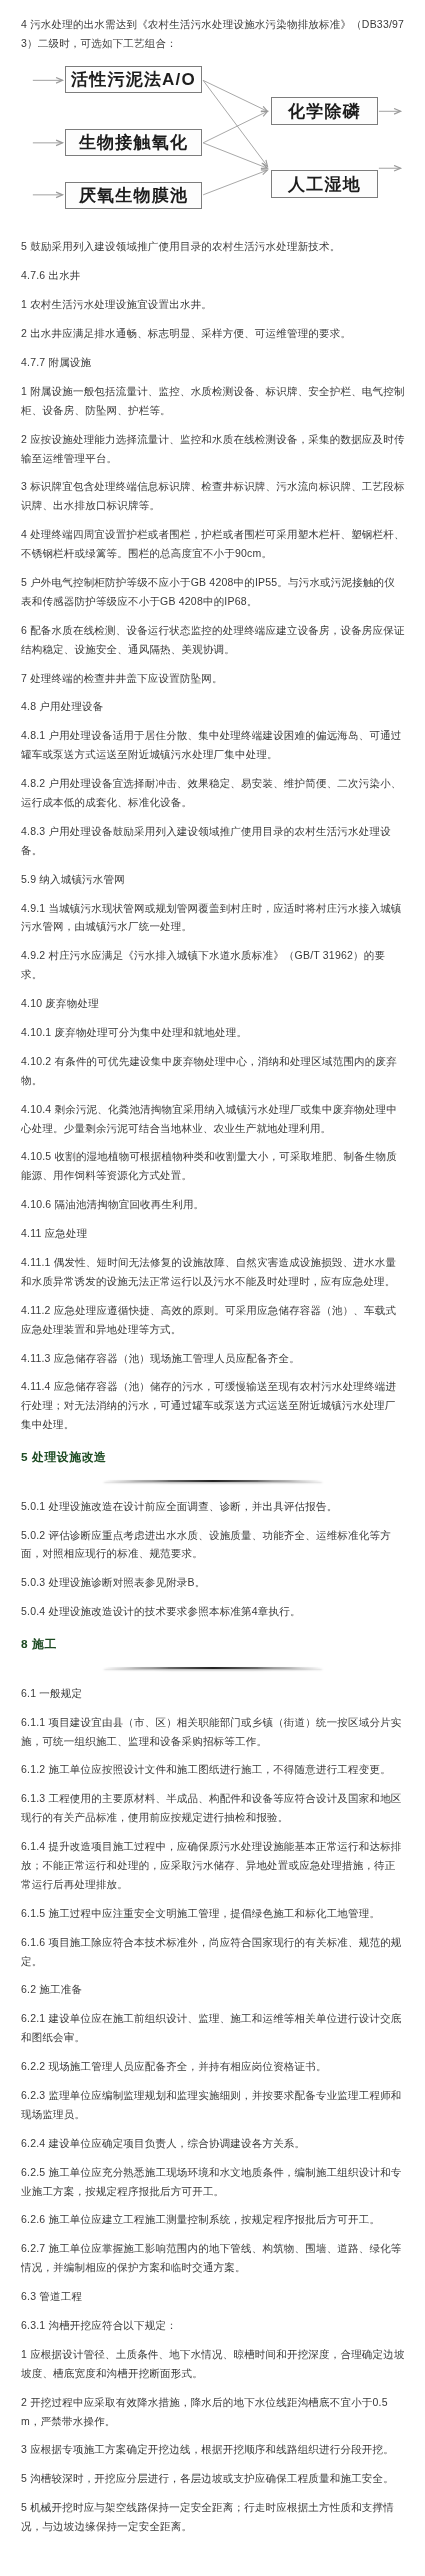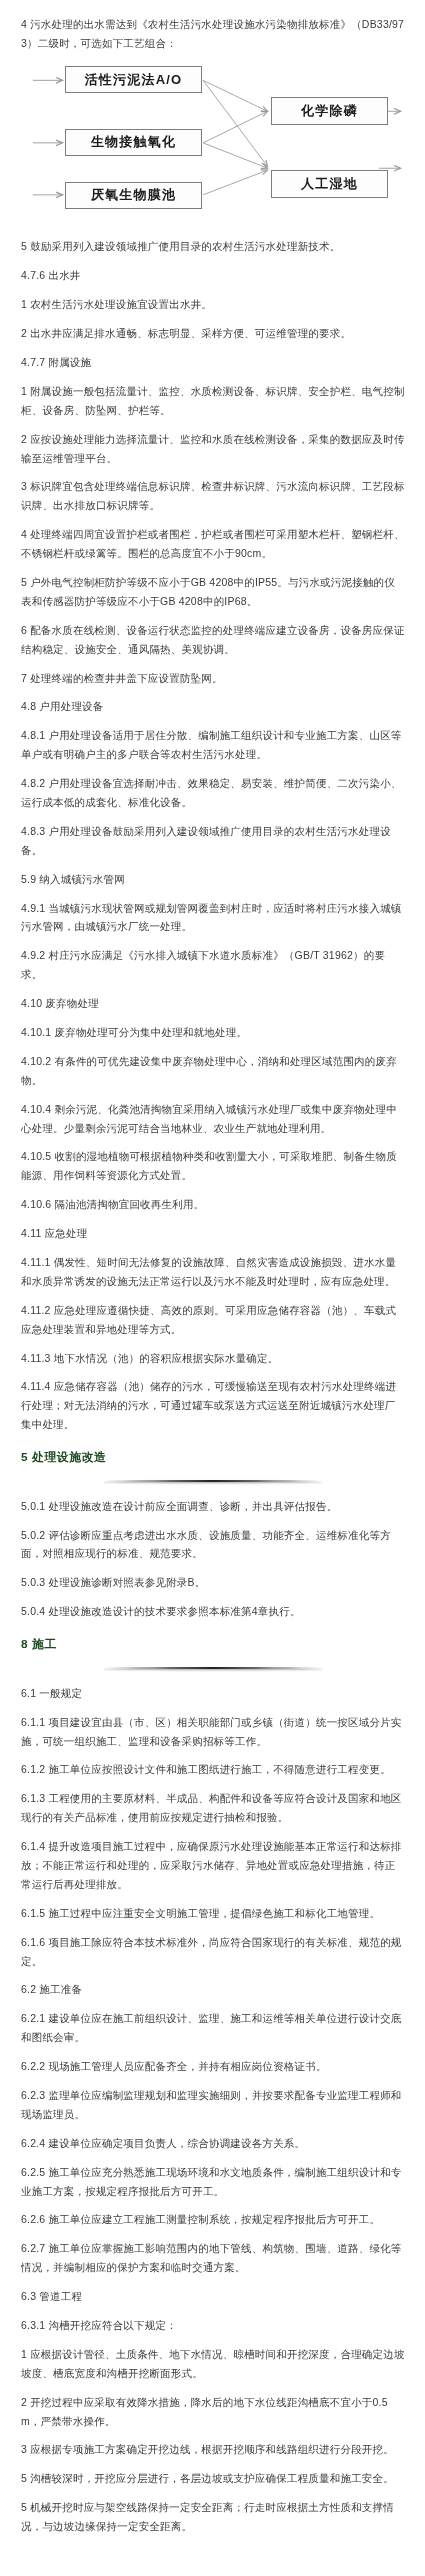--- a/index.html
+++ b/index.html
@@ -59,25 +59,25 @@
     position: absolute;
     box-sizing: border-box;
     border: 1.2px solid #7d7d7d;
     background: #fdfdfd;
     display: flex;
     align-items: center;
     justify-content: center;
     font-weight: bold;
     color: #1c1c1c;
     letter-spacing: 1.2px;
-    font-size: 13px;
+    font-size: 17px;
     white-space: nowrap;
   }
   .fbox.left  { left: 44px;  width: 137px; height: 27px; }
-  .fbox.right { left: 250px; width: 117px; height: 28.5px; }
+  .fbox.right { left: 250px; width: 107px; height: 28.5px; }
   #fbox-0 { top: 3.7px;   }
   #fbox-1 { top: 66px; }
   #fbox-2 { top: 119px; }
   #fbox-3 { top: 34px;  }
   #fbox-4 { top: 91px; margin-top: 16px; }
 </style>
 </head>
 <body>
 
 <main class="doc" id="doc-body">
@@ -115,36 +115,36 @@
     <p class="para">2 出水井应满足排水通畅、标志明显、采样方便、可运维管理的要求。</p>
     <p class="para subheading">4.7.7 附属设施</p>
     <p class="para">1 附属设施一般包括流量计、监控、水质检测设备、标识牌、安全护栏、电气控制柜、设备房、防坠网、护栏等。</p>
     <p class="para">2 应按设施处理能力选择流量计、监控和水质在线检测设备，采集的数据应及时传输至运维管理平台。</p>
     <p class="para">3 标识牌宜包含处理终端信息标识牌、检查井标识牌、污水流向标识牌、工艺段标识牌、出水排放口标识牌等。</p>
     <p class="para">4 处理终端四周宜设置护栏或者围栏，护栏或者围栏可采用塑木栏杆、塑钢栏杆、不锈钢栏杆或绿篱等。围栏的总高度宜不小于90cm。</p>
     <p class="para">5 户外电气控制柜防护等级不应小于GB 4208中的IP55。与污水或污泥接触的仪表和传感器防护等级应不小于GB 4208中的IP68。</p>
     <p class="para">6 配备水质在线检测、设备运行状态监控的处理终端应建立设备房，设备房应保证结构稳定、设施安全、通风隔热、美观协调。</p>
     <p class="para">7 处理终端的检查井井盖下应设置防坠网。</p>
     <p class="para subheading">4.8 户用处理设备</p>
-    <p class="para">4.8.1 户用处理设备适用于居住分散、编制施工组织设计和专业施工方案、山区等单户或有明确户主的多户联合等农村生活污水处理。</p>
+    <p class="para">4.8.1 户用处理设备适用于居住分散、集中处理终端建设困难的偏远海岛、可通过罐车或泵送方式运送至附近城镇污水处理厂集中处理。</p>
     <p class="para">4.8.2 户用处理设备宜选择耐冲击、效果稳定、易安装、维护简便、二次污染小、运行成本低的成套化、标准化设备。</p>
     <p class="para">4.8.3 户用处理设备鼓励采用列入建设领域推广使用目录的农村生活污水处理设备。</p>
     <p class="para subheading">5.9 纳入城镇污水管网</p>
     <p class="para">4.9.1 当城镇污水现状管网或规划管网覆盖到村庄时，应适时将村庄污水接入城镇污水管网，由城镇污水厂统一处理。</p>
     <p class="para">4.9.2 村庄污水应满足《污水排入城镇下水道水质标准》（GB/T 31962）的要求。</p>
     <p class="para subheading">4.10 废弃物处理</p>
     <p class="para">4.10.1 废弃物处理可分为集中处理和就地处理。</p>
     <p class="para">4.10.2 有条件的可优先建设集中废弃物处理中心，消纳和处理区域范围内的废弃物。</p>
     <p class="para">4.10.4 剩余污泥、化粪池清掏物宜采用纳入城镇污水处理厂或集中废弃物处理中心处理。少量剩余污泥可结合当地林业、农业生产就地处理利用。</p>
     <p class="para">4.10.5 收割的湿地植物可根据植物种类和收割量大小，可采取堆肥、制备生物质能源、用作饲料等资源化方式处置。</p>
     <p class="para">4.10.6 隔油池清掏物宜回收再生利用。</p>
     <p class="para subheading">4.11 应急处理</p>
     <p class="para">4.11.1 偶发性、短时间无法修复的设施故障、自然灾害造成设施损毁、进水水量和水质异常诱发的设施无法正常运行以及污水不能及时处理时，应有应急处理。</p>
     <p class="para">4.11.2 应急处理应遵循快捷、高效的原则。可采用应急储存容器（池）、车载式应急处理装置和异地处理等方式。</p>
-    <p class="para">4.11.3 地下水情况（池）的容积应根据实际水量确定。</p>
+    <p class="para">4.11.3 应急储存容器（池）现场施工管理人员应配备齐全。</p>
     <p class="para">4.11.4 应急储存容器（池）储存的污水，可缓慢输送至现有农村污水处理终端进行处理；对无法消纳的污水，可通过罐车或泵送方式运送至附近城镇污水处理厂集中处理。</p>
     <div class="section-block">
       <h2 class="section-header">5 处理设施改造</h2>
       <div class="section-divider"></div>
     </div>
     <p class="para">5.0.1 处理设施改造在设计前应全面调查、诊断，并出具评估报告。</p>
     <p class="para">5.0.2 评估诊断应重点考虑进出水水质、设施质量、功能齐全、运维标准化等方面，对照相应现行的标准、规范要求。</p>
     <p class="para">5.0.3 处理设施诊断对照表参见附录B。</p>
     <p class="para">5.0.4 处理设施改造设计的技术要求参照本标准第4章执行。</p>
     <div class="section-block">

